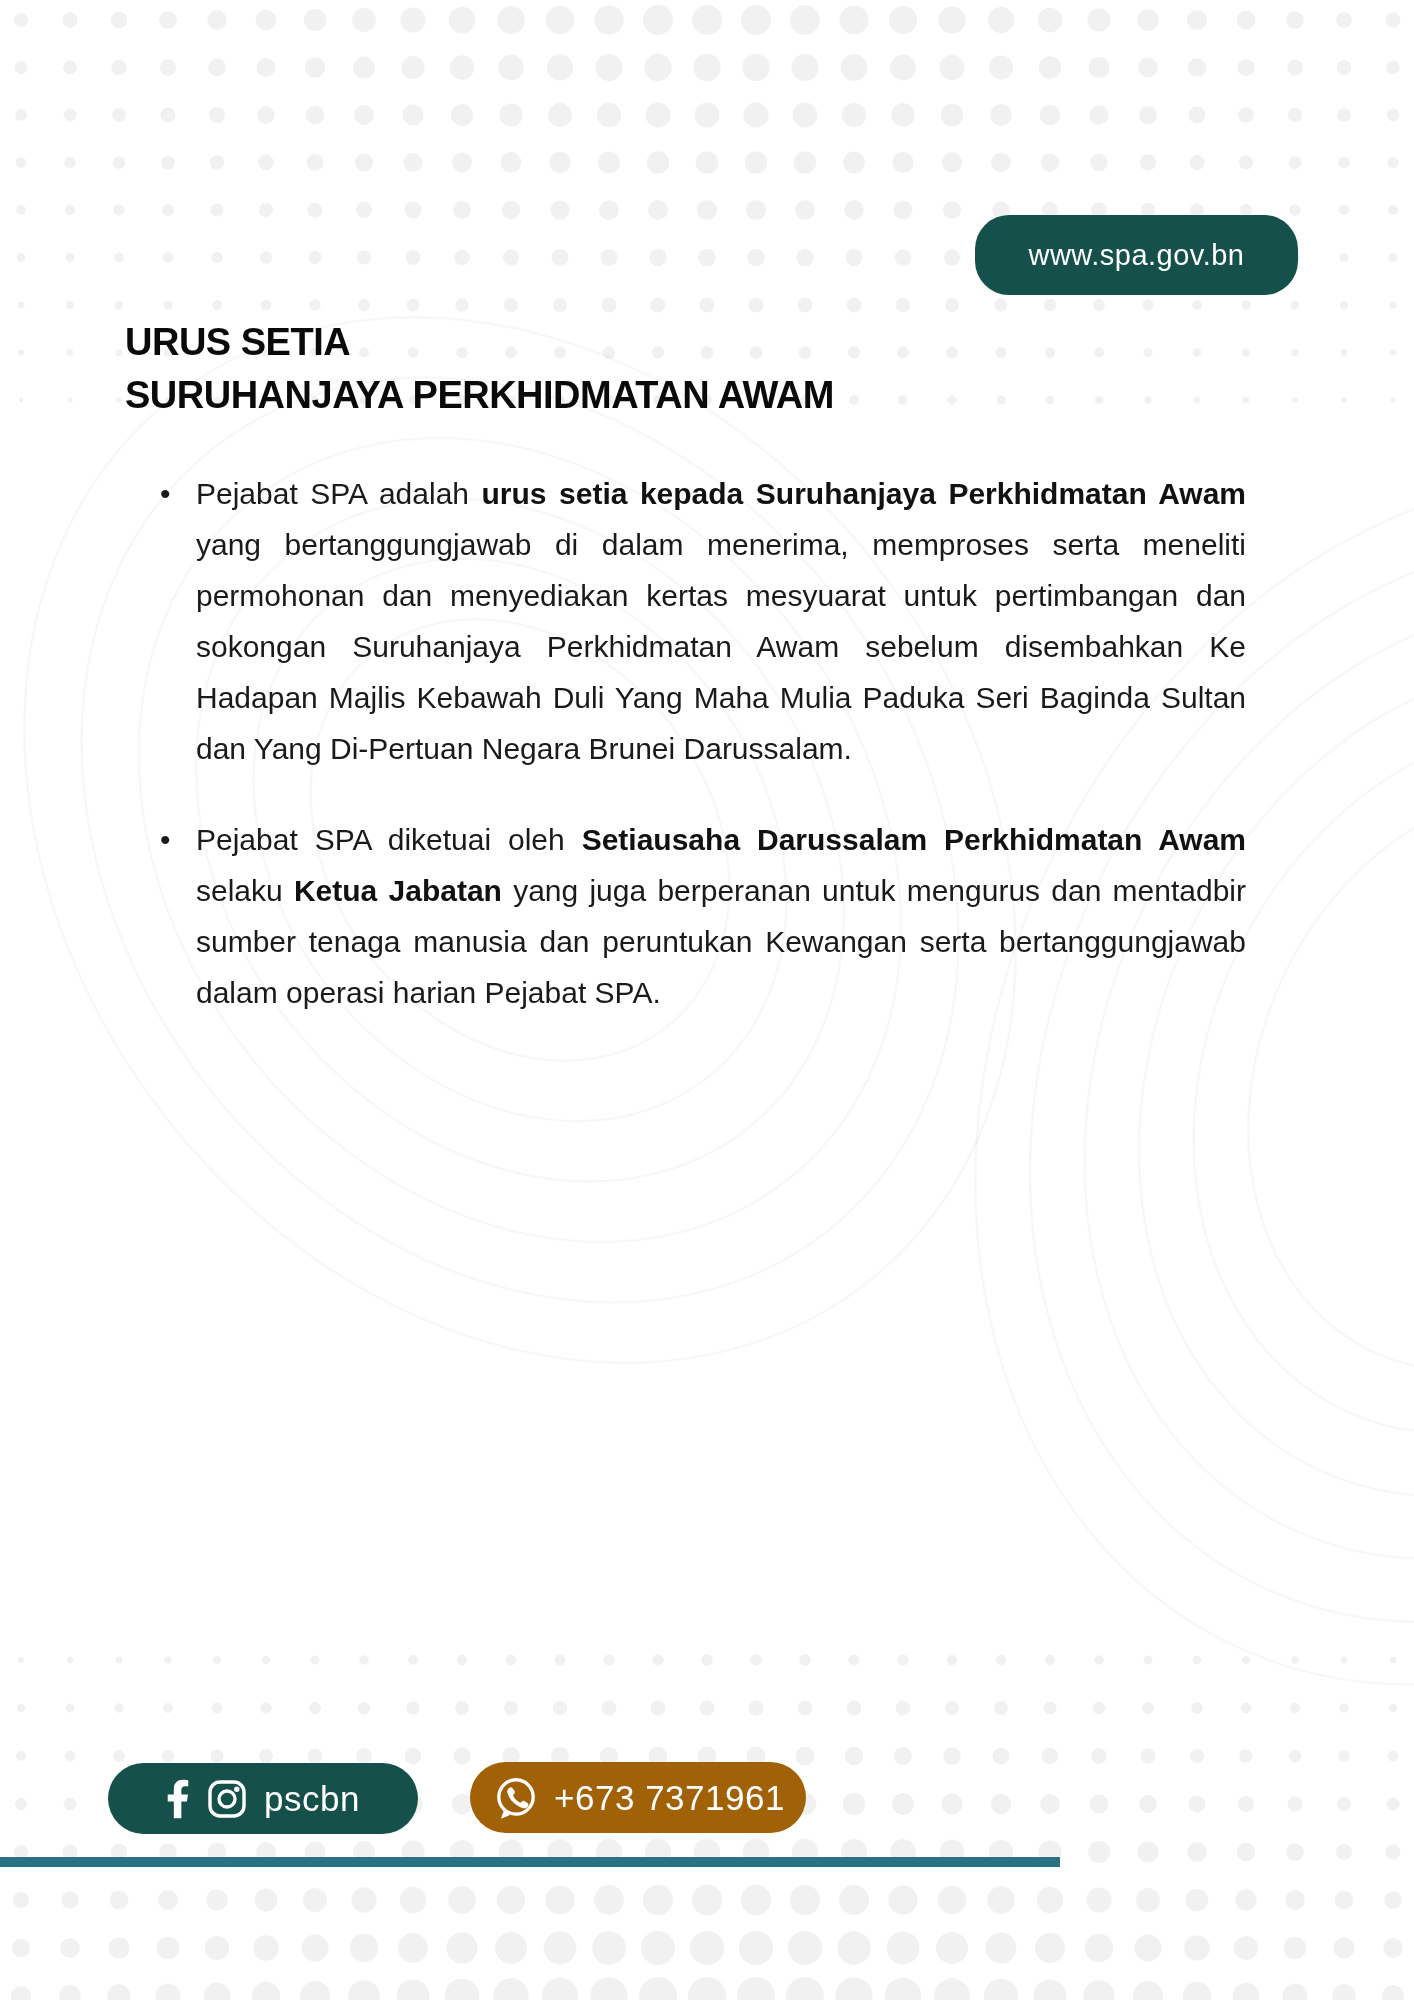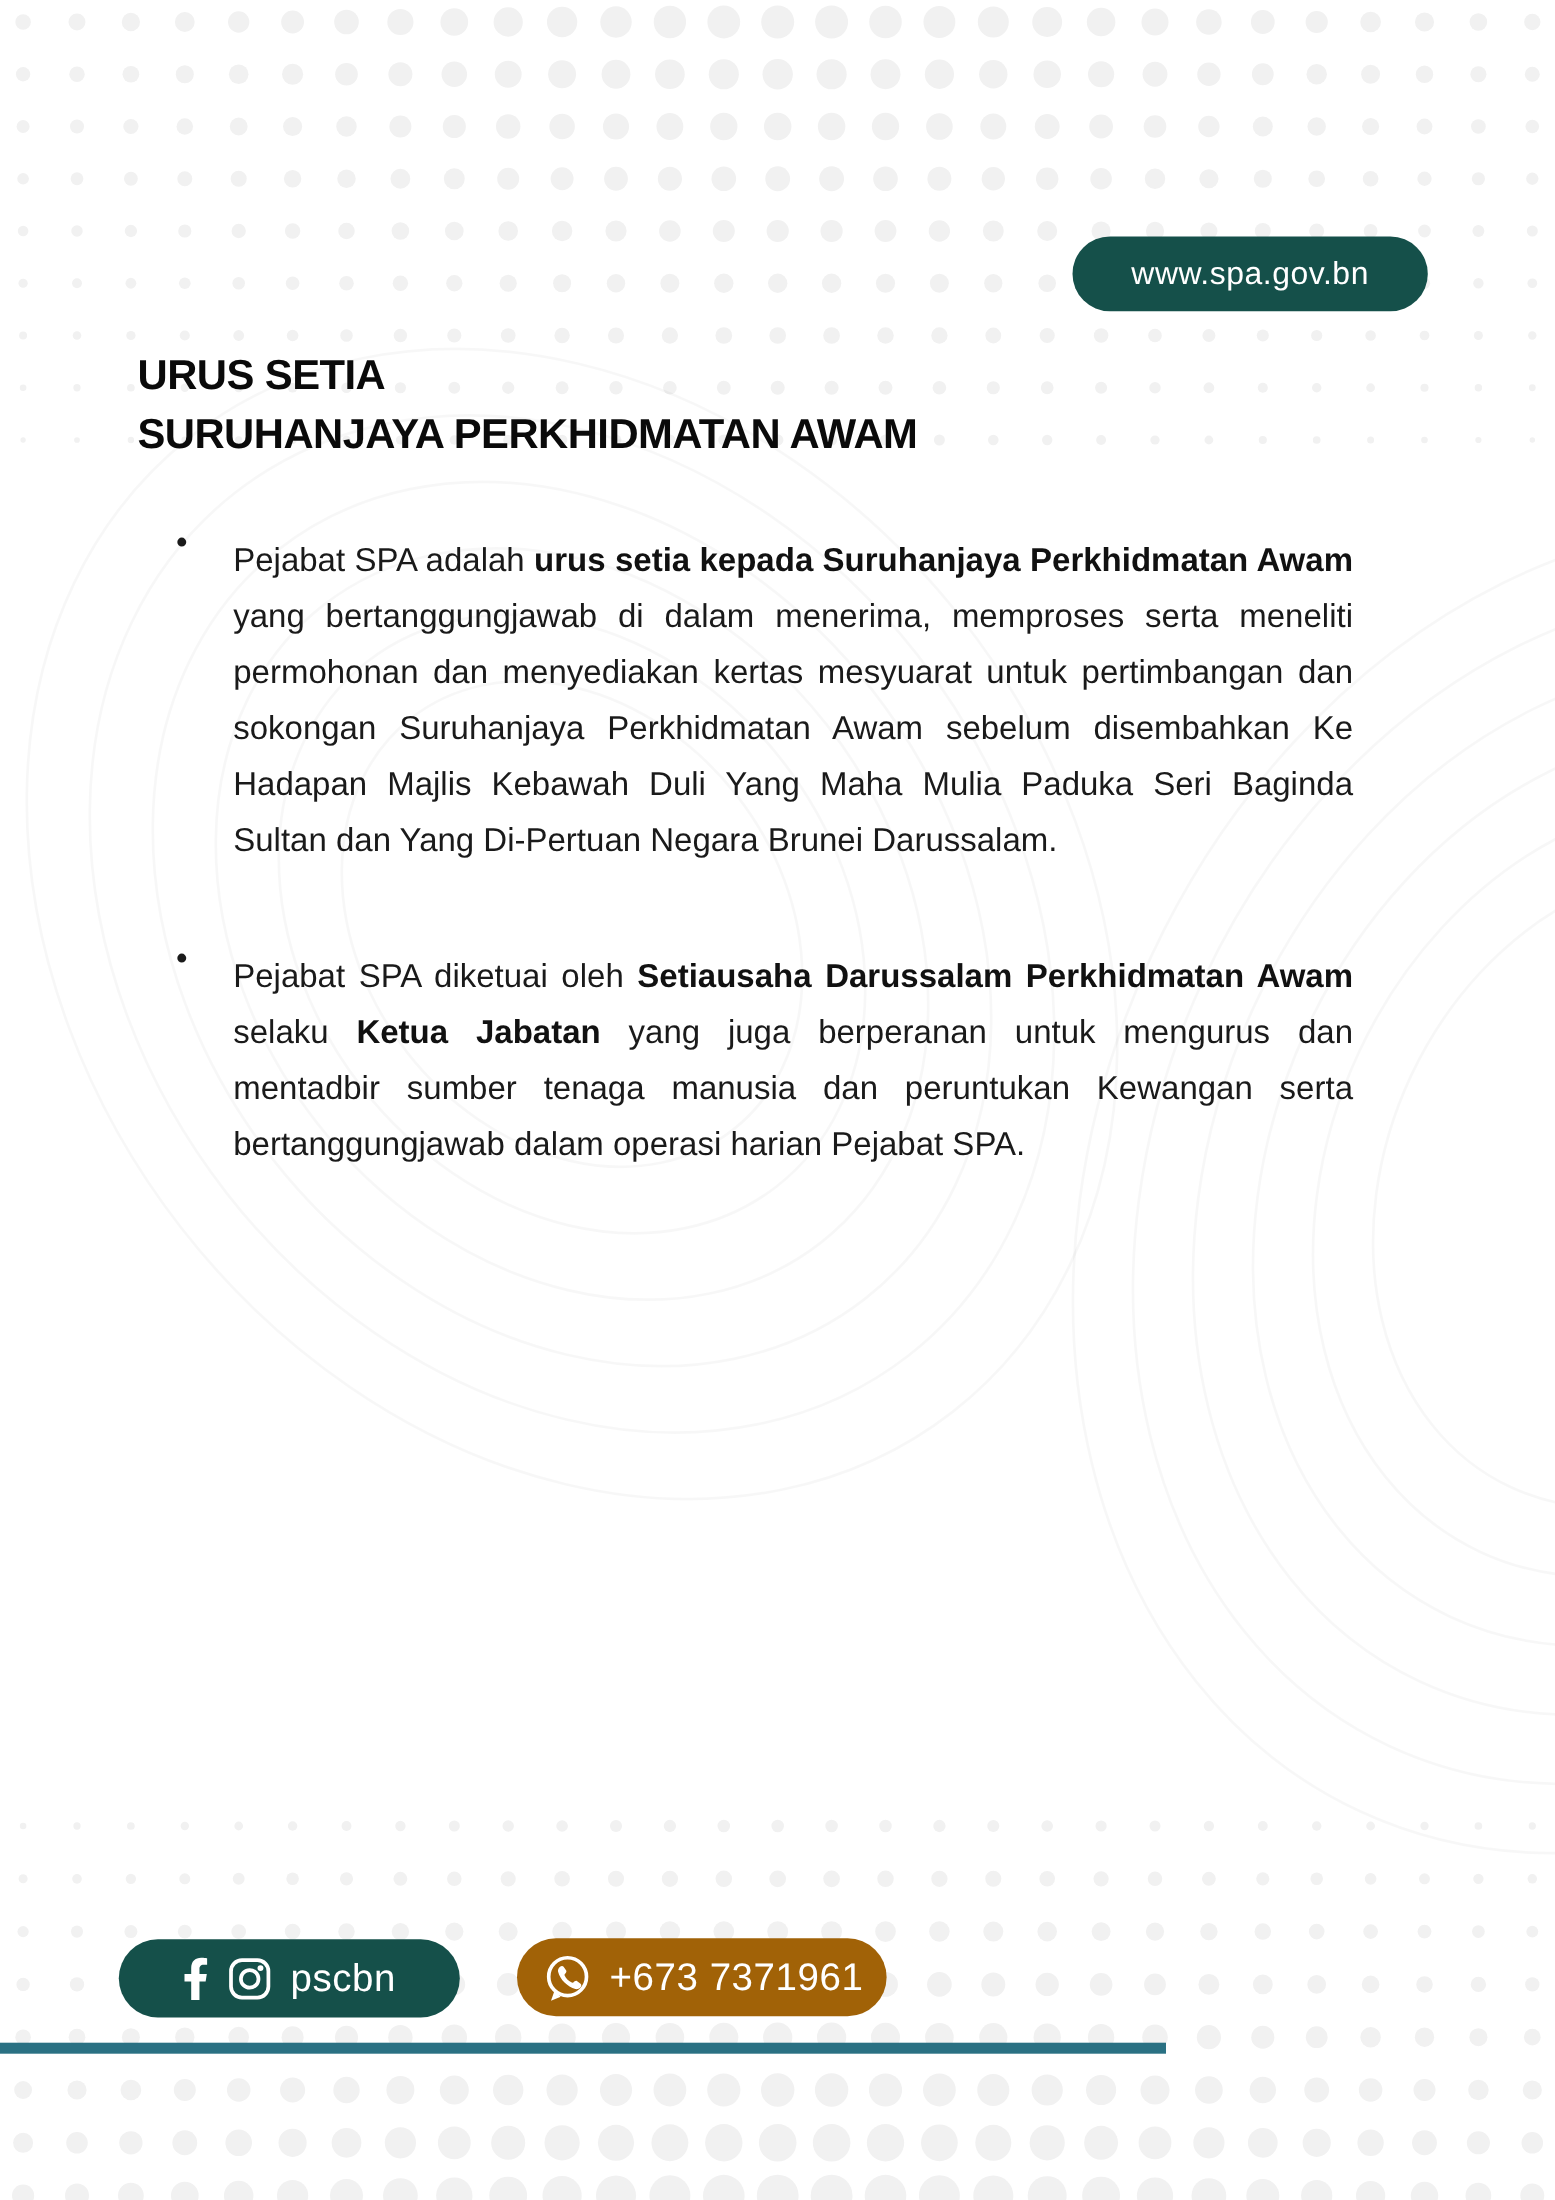--- a/index.html
+++ b/index.html
@@ -9,21 +9,21 @@
     background:#ffffff;
     overflow:hidden;
     font-family:"Liberation Sans", sans-serif;
   }
   #decor{
     position:absolute;left:0;top:0;width:1414px;height:2000px;
     pointer-events:none;
   }
   .url-badge{
     position:absolute;left:975px;top:215px;
-    width:323px;height:68px;
+    width:323px;height:80px;
     border-radius:34px;
     display:flex;align-items:center;justify-content:center;text-align:center;
   }
   .url-badge span{
     color:#ffffff;font-size:29px;letter-spacing:0.5px;
   }
   .title{
     position:absolute;left:125px;top:316px;
     color:#0a0a0a;font-weight:bold;
     font-size:38px;line-height:53px;letter-spacing:-0.5px;
@@ -31,21 +31,21 @@
   }
   .bullets{
     position:absolute;left:160px;top:468px;width:1086px;
     color:#1a1a1a;font-size:30px;line-height:51px;
   }
   .bullet-item{display:flex;margin-bottom:40px;}
   .bullet-marker{
     flex:0 0 36px;font-size:30px;line-height:51px;color:#1a1a1a;
   }
   .bullet-text{
-    flex:1;margin:16px;text-align:justify;
+    flex:1;margin:0;text-align:justify;
   }
   .bullet-text b{font-weight:bold;color:#111111;}
   .footer-badge{
     position:absolute;height:71px;border-radius:36px;
     display:flex;align-items:center;justify-content:center;gap:13px;
   }
   .footer-badge .label{color:#ffffff;font-size:35px;letter-spacing:0.5px;}
   #social-badge{left:108px;top:1763px;width:310px;}
   #whatsapp-badge{left:470px;top:1762px;width:336px;}
   .icon-svg{display:block;}

